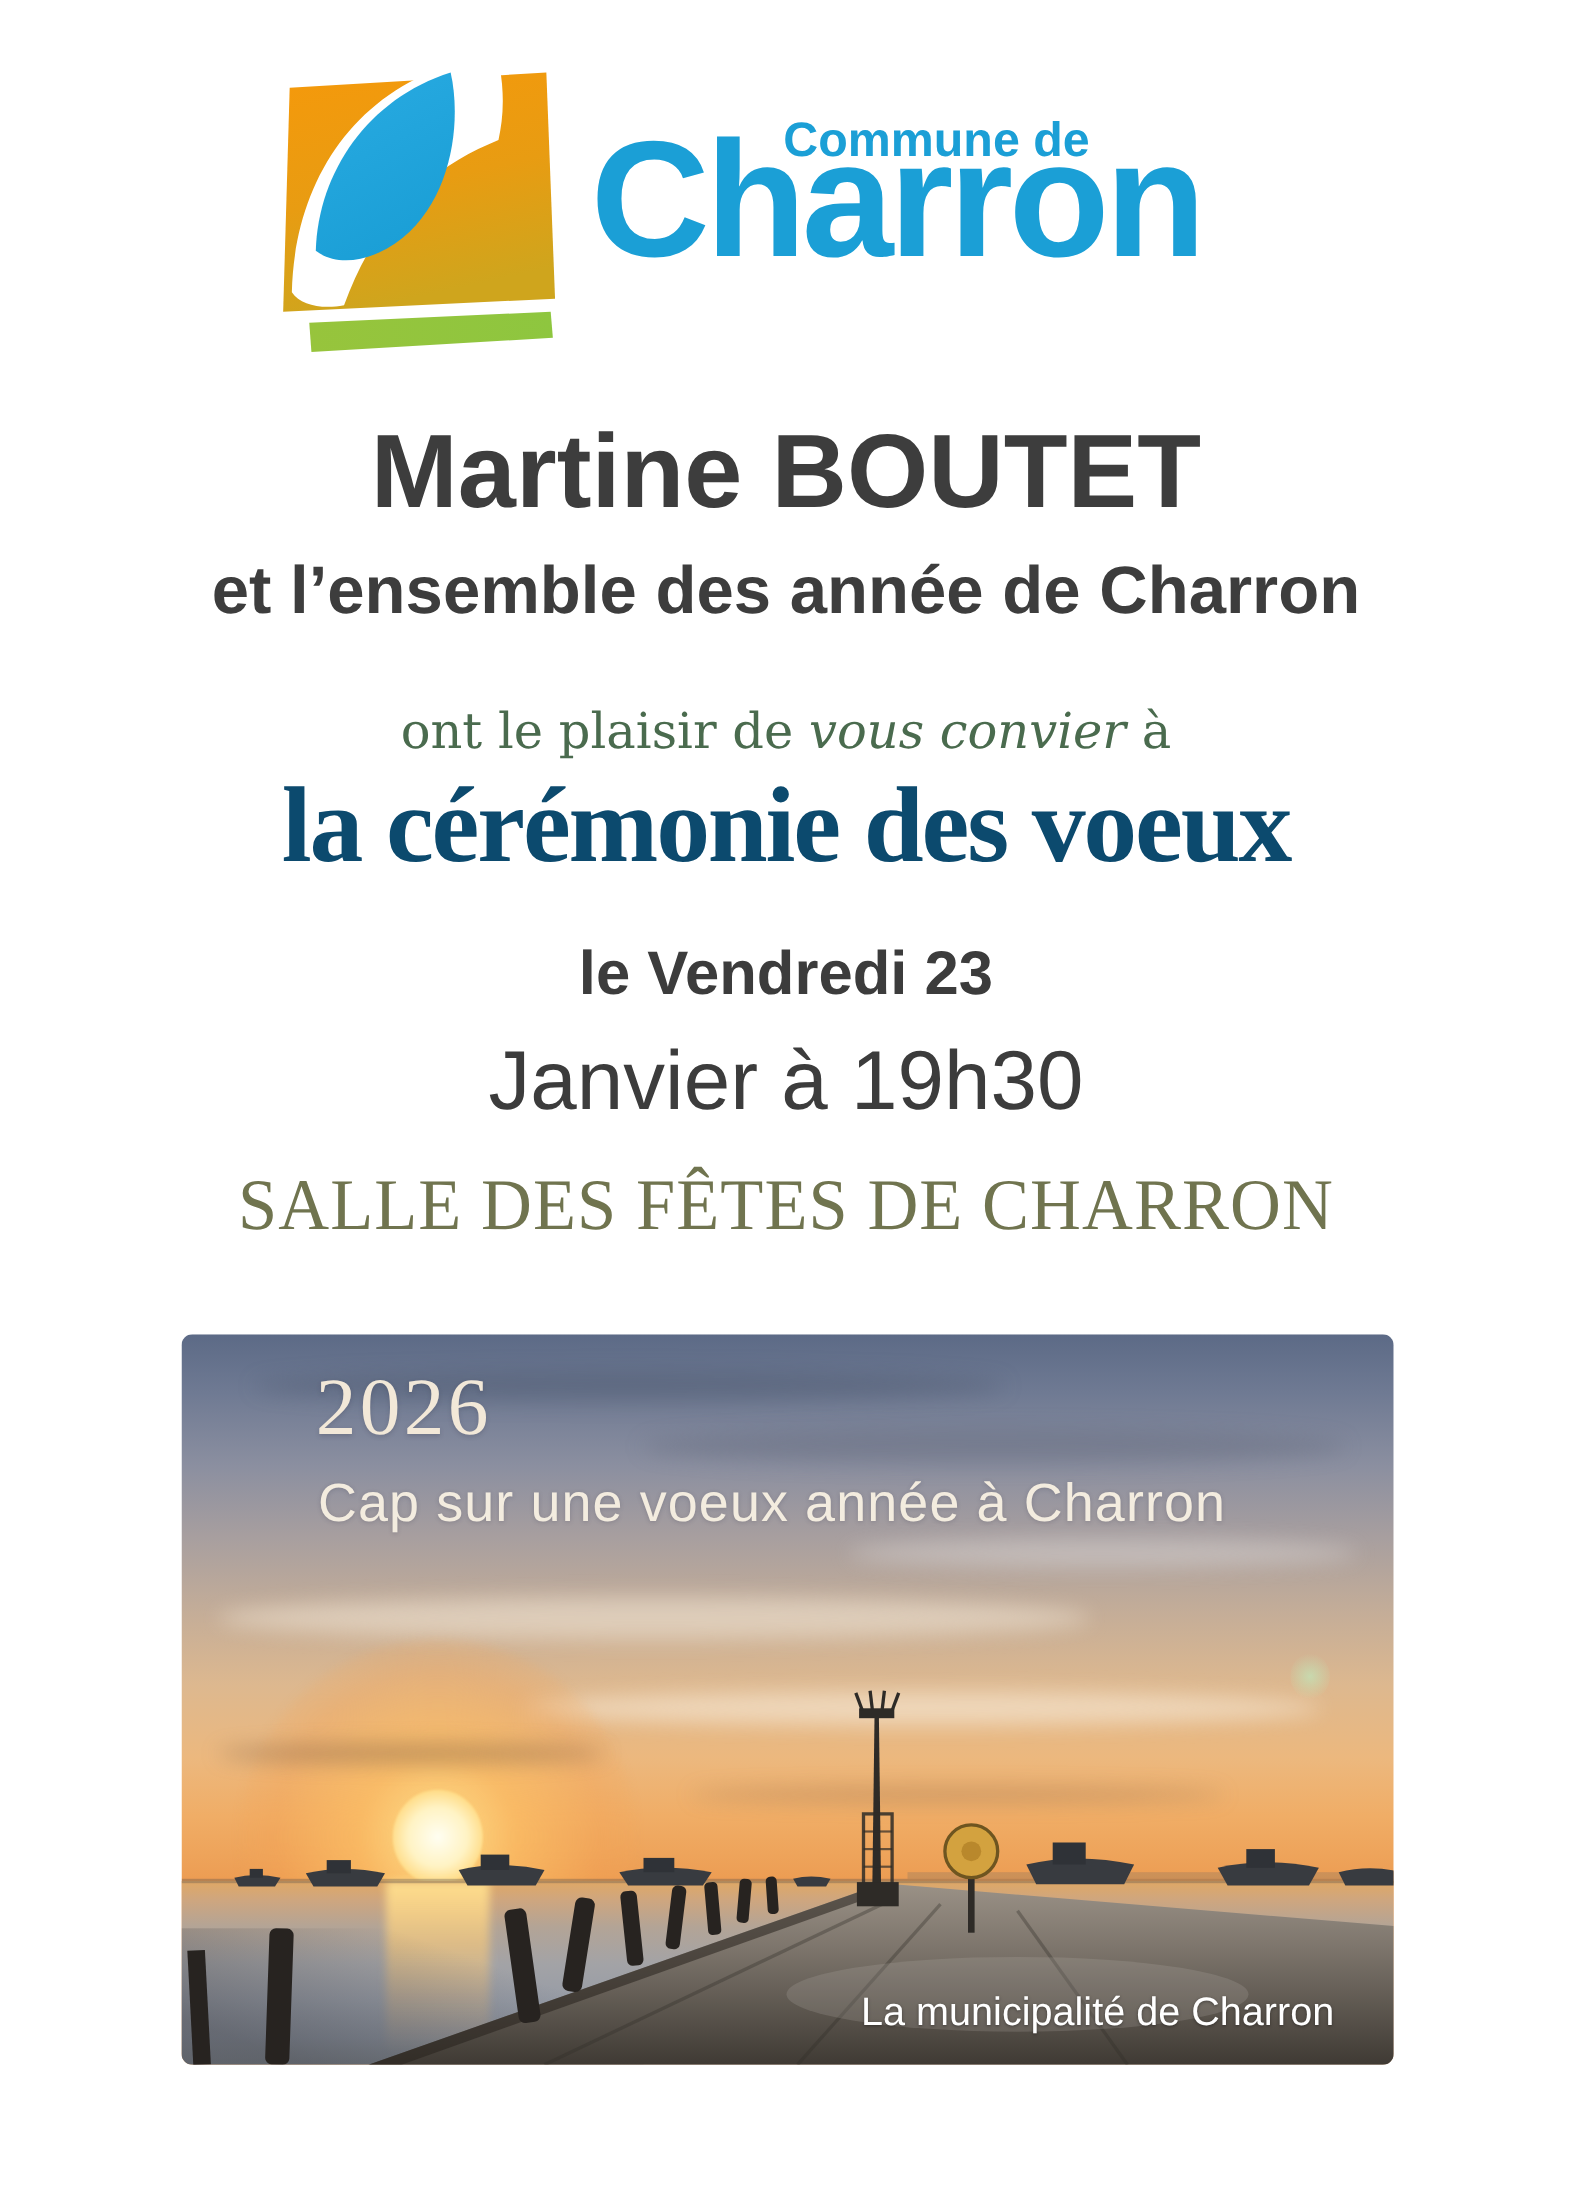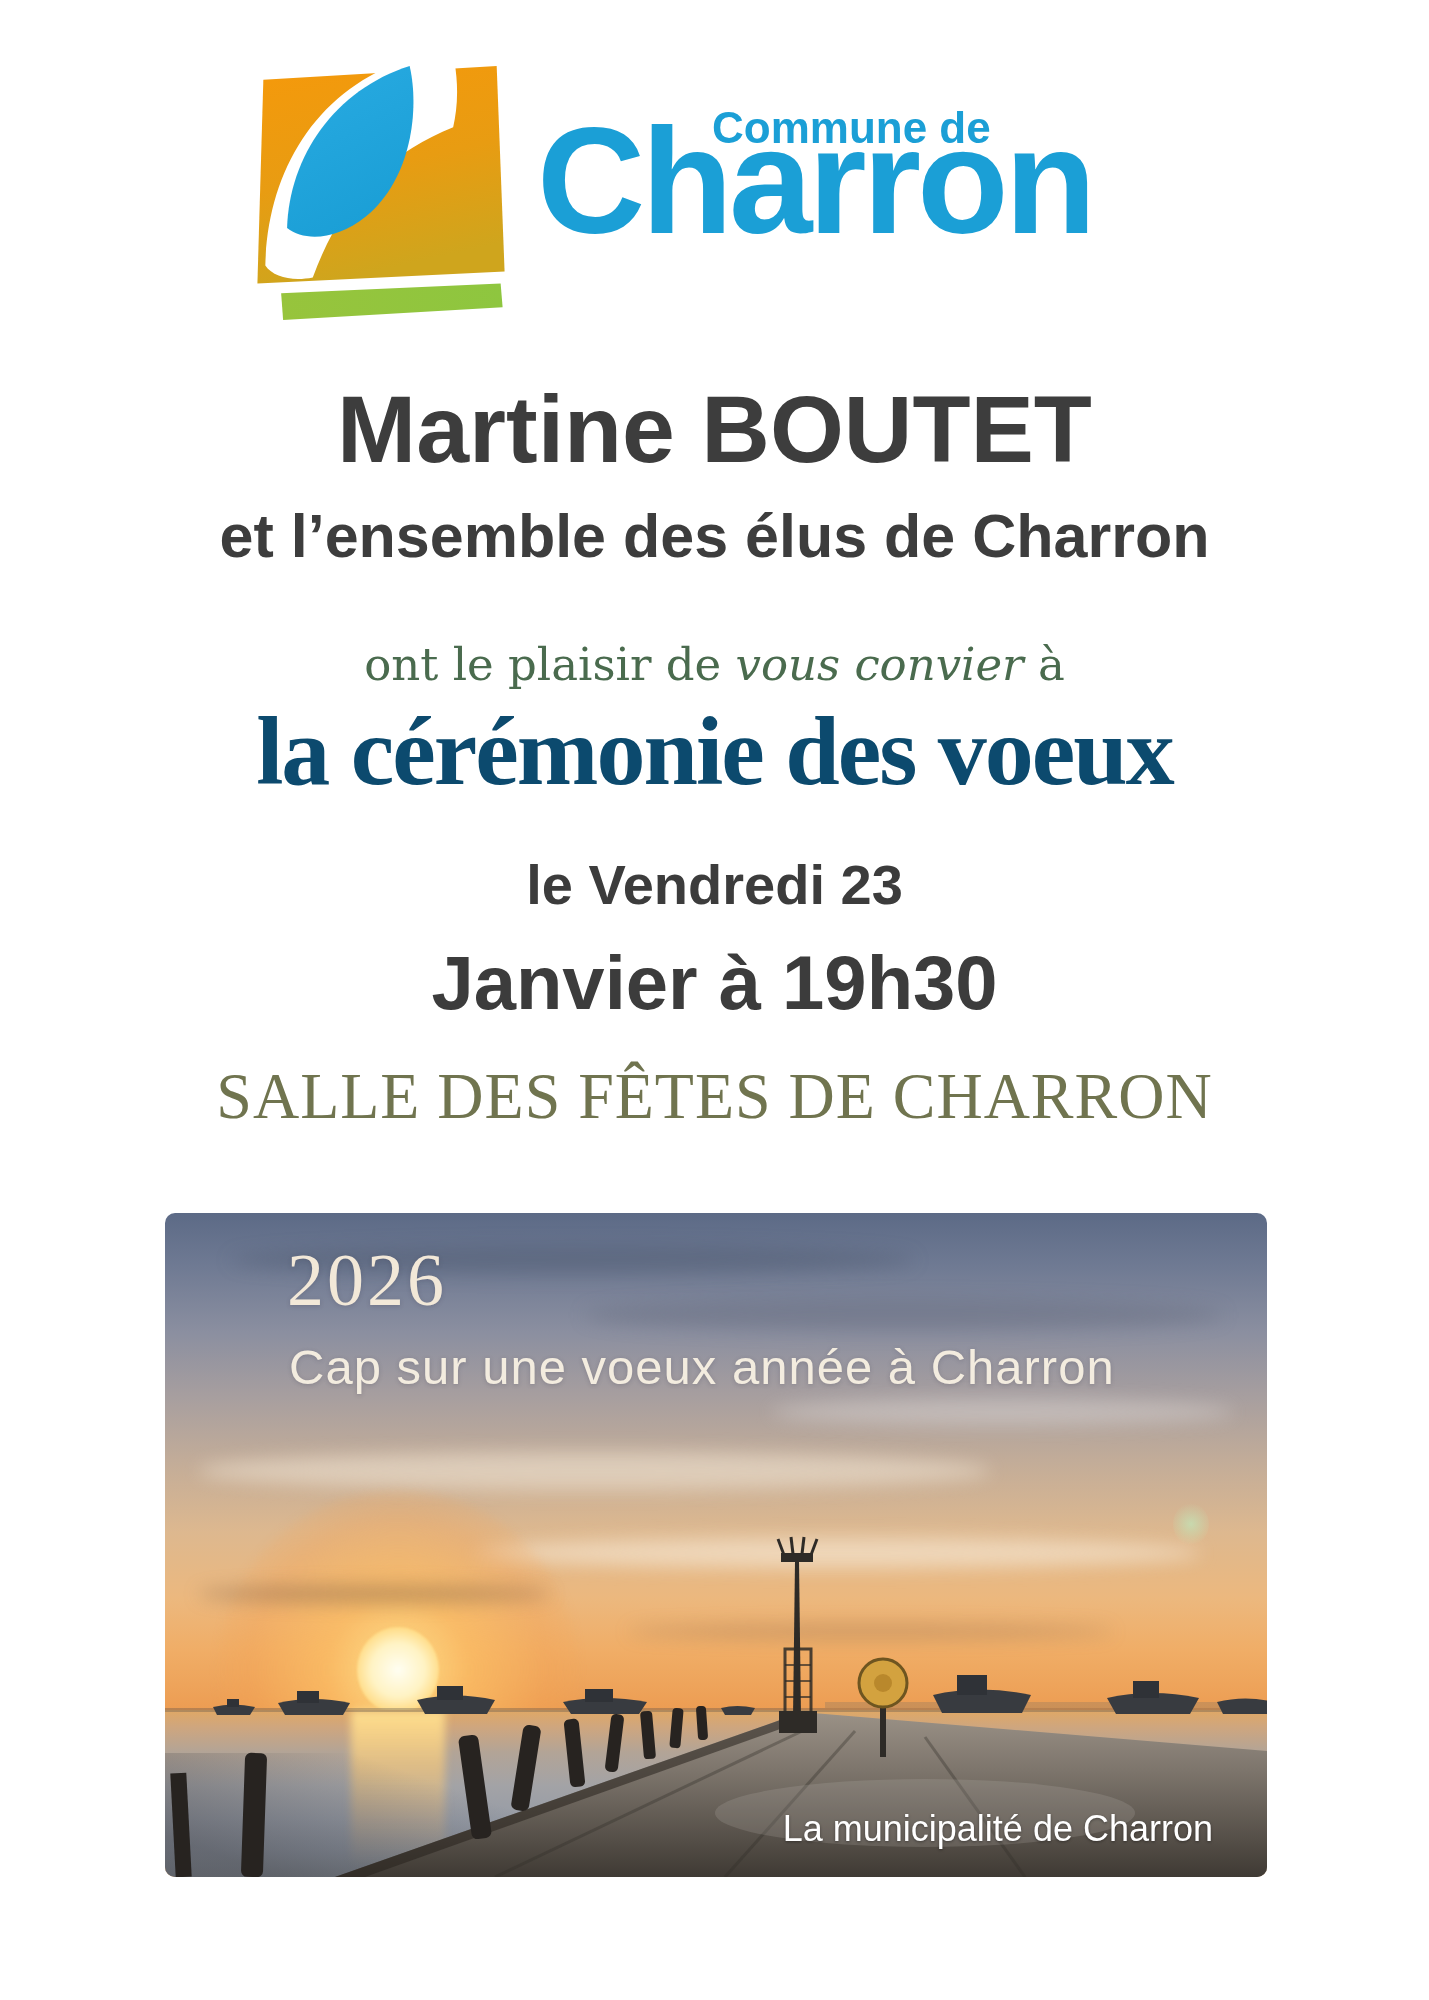--- a/index.html
+++ b/index.html
@@ -19,21 +19,21 @@
   }
   
   .cline{position:absolute;left:0;width:1429px;text-align:center;line-height:1;}
   .name{top:382px;font-size:95px;font-weight:800;color:#3d3d3d;letter-spacing:0px;}
   .subtitle{top:506px;font-size:61px;font-weight:800;color:#3d3d3d;}
   .intro{top:642px;font-size:45px;font-family:"DejaVu Serif",serif;color:#4a6b4e;}
   .intro .em{font-style:italic;}
   .event{top:702px;font-size:98px;font-weight:bold;font-family:Liberation Serif, serif;
          color:#0c4a6e;letter-spacing:-2px;}
   .date1{top:857px;font-size:56px;font-weight:700;color:#3c3c3c;}
-  .date2{top:945px;font-size:76px;font-weight:700;color:#3c3c3c;}
+  .date2{top:945px;font-size:76px;font-weight:400;color:#3c3c3c;}
   .venue{top:1063px;font-size:66px;font-family:"Liberation Serif",serif;color:#70744f;
          letter-spacing:1px;transform:scaleX(.97);transform-origin:center;}
   
   .photo{
     position:absolute;left:165px;top:1213px;width:1102px;height:664px;
     border-radius:10px;overflow:hidden;
   }
   .sky{
     position:absolute;inset:0;
     background:linear-gradient(180deg,
@@ -118,21 +118,21 @@
     </defs>
     <polygon points="12,22 248,8 256,216 6,228" fill="url(#gOr)"></polygon>
     <path d="M14,210 C16,120 60,38 150,4 L205,2 C210,30 208,52 204,70 C140,96 92,140 62,222 C42,226 22,222 14,210 Z" fill="#ffffff"></path>
     <path d="M36,172 C38,100 84,32 160,8 C170,52 162,122 116,160 C86,184 54,186 36,172 Z" fill="url(#gBl)"></path>
     <polygon points="30,238 252,228 254,252 32,265" fill="url(#gGr)"></polygon>
   </svg>
   <div class="logo-commune">Commune de</div>
   <div class="logo-charron">Charron</div>
 
   <div class="cline name">Martine BOUTET</div>
-  <div class="cline subtitle">et l’ensemble des élus de Charron</div>
+  <div class="cline subtitle">et l’ensemble des année de Charron</div>
 
   <div class="cline intro"><span>ont le plaisir de </span><span class="em">vous convier</span><span> à</span></div>
 
   <div class="cline event">la cérémonie des voeux</div>
 
   <div class="cline date1">le Vendredi 23</div>
   <div class="cline date2">Janvier à 19h30</div>
 
   <div class="cline venue">SALLE DES FÊTES DE CHARRON</div>
 

